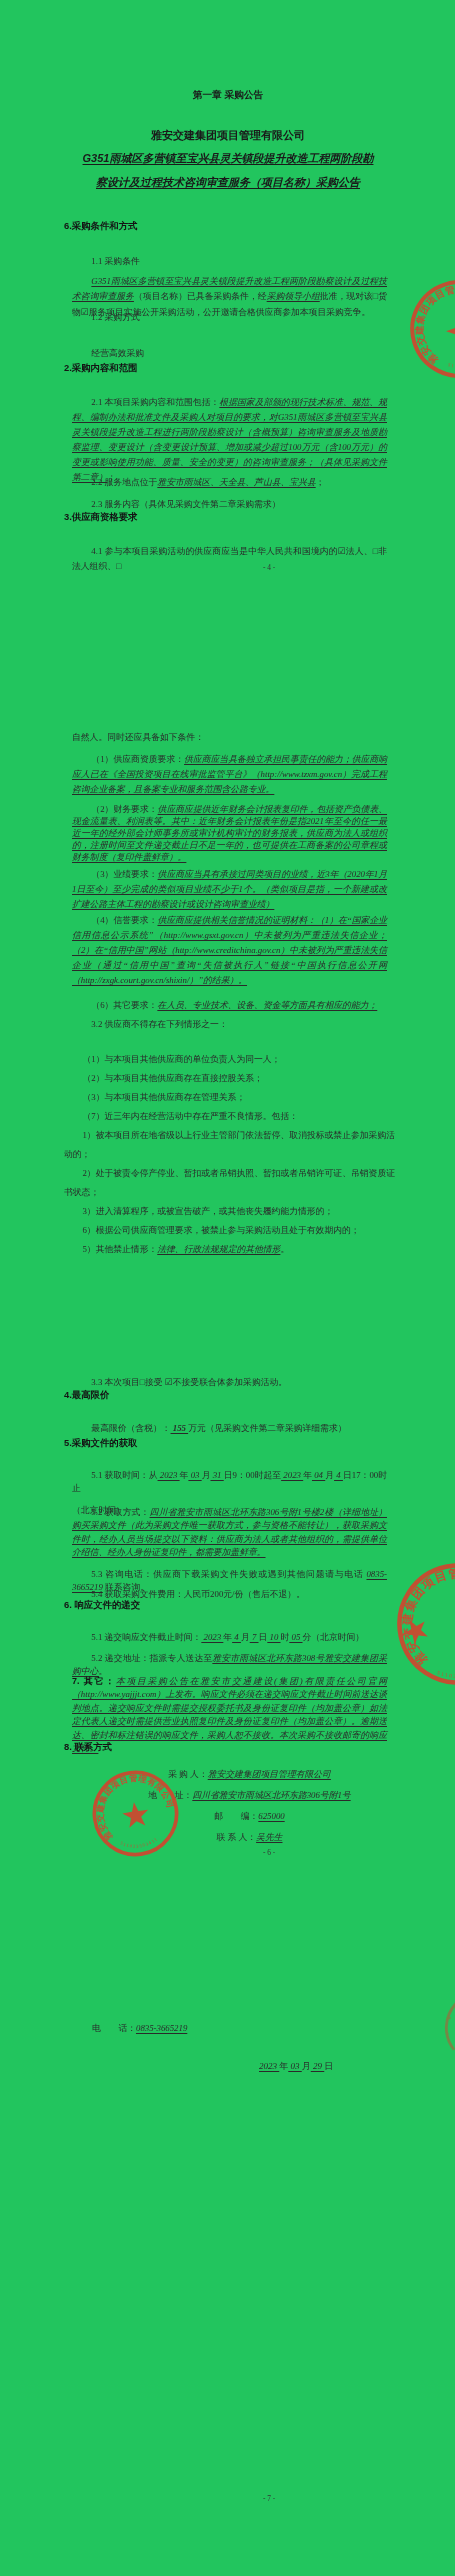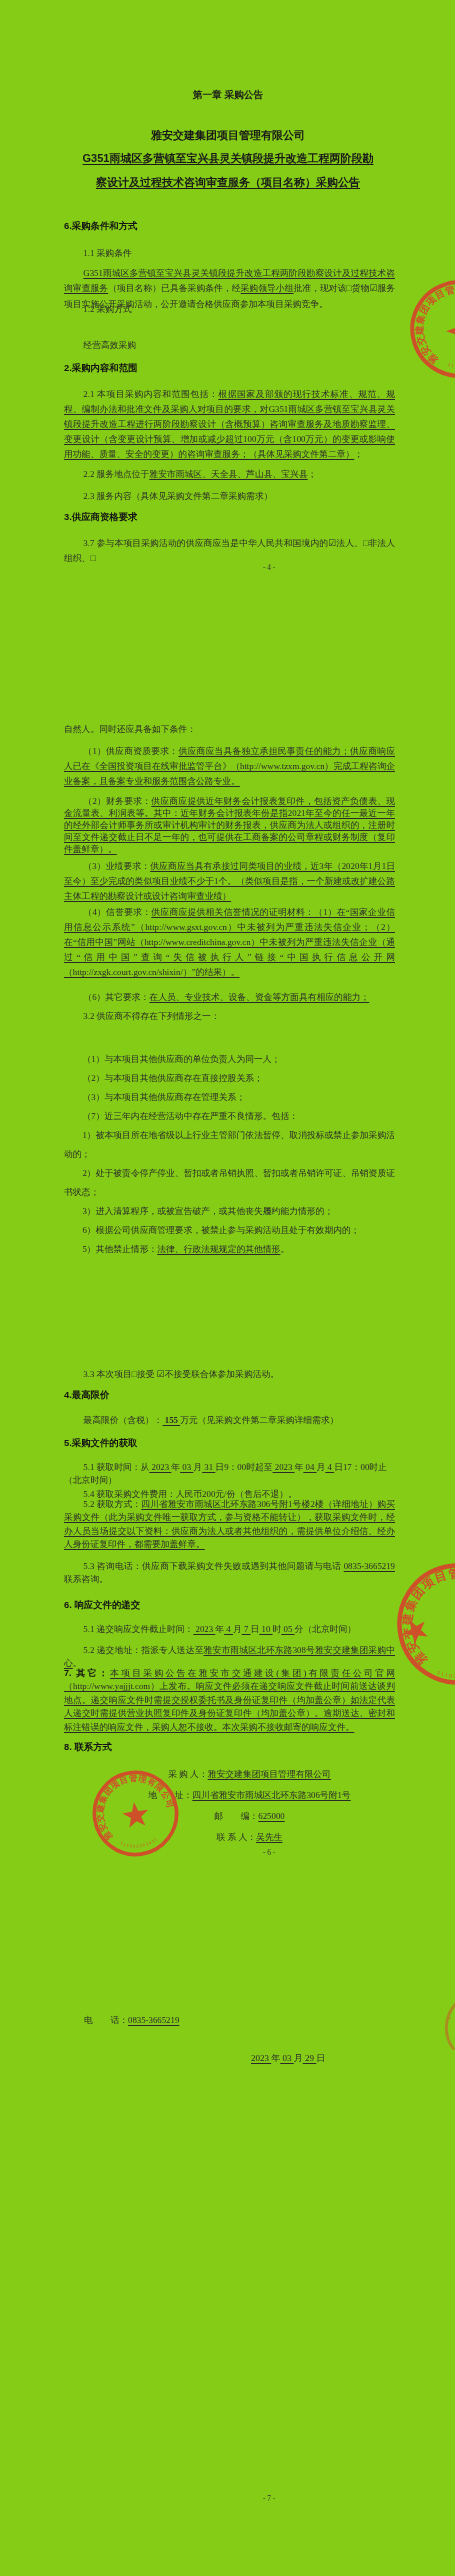--- a/index.html
+++ b/index.html
@@ -1,27 +1,27 @@
 <!DOCTYPE html>
 <html style="font-size:9px"><head>
 <meta charset="utf-8">
 <style>
   html,body{margin:0;padding:0;background:#ffffff;}
-  #doc{position:relative;width:456px;height:2576px;background:#84cc16;overflow:hidden;
+  #doc{position:relative;width:456px;height:2576px;background:#22c55e;overflow:hidden;
        font-family:"Liberation Serif","DejaVu Serif",serif;color:#2a2a2a;}
   .abs{position:absolute;}
   .ctr{left:0;width:456px;text-align:center;}
   .bdy{left:64px;width:331px;}
-  p.t{margin:0;font-size:8.8px;line-height:15.4px;text-align:justify;}
+  p.t{margin:8px;font-size:8.8px;line-height:15.4px;text-align:justify;}
   .tight p.t, p.tight{line-height:13.4px;}
   .ind{text-indent:2.2em;}
   .hd{font-family:"Liberation Sans","DejaVu Sans",sans-serif;font-weight:bold;color:#141414;
       font-size:9.4px;line-height:11.4px;margin:0;}
   .title{font-family:"Liberation Sans","DejaVu Sans",sans-serif;font-weight:bold;color:#1a1a1a;}
-  .u{text-decoration:underline;text-underline-offset:1.7px;text-decoration-thickness:0.6px;}
+  .u{text-decoration:underline;text-underline-offset:1.7px;text-decoration-thickness:0.6px;font-style:italic;}
   .b{font-weight:bold;}
   .pagenum{font-size:7.4px;color:#333;}
   .items p{margin:0;font-size:8.8px;line-height:19px;text-align:justify;text-indent:2.1em;}
   .contact p{margin:0;font-size:8.8px;line-height:21px;text-align:center;}
   .seal{opacity:.88;}
   .seal text{fill:#d8402c;}
 </style>
 </head>
 <body>
 
@@ -64,21 +64,21 @@
   <div class="abs bdy" style="top:467px;">
     <p class="t ind"><span>2.2 服务地点位于</span><span class="u">雅安市雨城区、天全县、芦山县、宝兴县</span><span>；</span></p>
   </div>
   <div class="abs bdy" style="top:489px;">
     <p class="t ind">2.3 服务内容（具体见采购文件第二章采购需求）</p>
   </div>
   <div class="abs bdy" style="top:511px;">
     <p class="hd">3.供应商资格要求</p>
   </div>
   <div class="abs bdy" style="top:536px;">
-    <p class="t ind">3.7 参与本项目采购活动的供应商应当是中华人民共和国境内的☑法人、□非法人组织、□</p>
+    <p class="t ind">4.1 参与本项目采购活动的供应商应当是中华人民共和国境内的☑法人、□非法人组织、□</p>
   </div>
   <div class="abs pagenum" style="top:563px;left:263px;">- 4 -</div>
 
   <div class="abs bdy" style="top:722px;">
     <p class="t">自然人。同时还应具备如下条件：</p>
   </div>
   <div class="abs bdy" style="top:744px;">
     <p class="t ind" style="line-height:15px;"><span>（1）供应商资质要求：</span><span class="u">供应商应当具备独立承担民事责任的能力；供应商响应人已在《全国投资项目在线审批监管平台》（http://www.tzxm.gov.cn）完成工程咨询企业备案，且备案专业和服务范围含公路专业。</span></p>
   </div>
   <div class="abs bdy" style="top:795px;">
@@ -124,21 +124,21 @@
   <div class="abs bdy" style="top:1461px;">
     <p class="t ind tight"><span>5.1 获取时间：从</span><span class="u"> 2023 </span><span>年</span><span class="u"> 03 </span><span>月</span><span class="u"> 31 </span><span>日9：00时起至</span><span class="u"> 2023 </span><span>年</span><span class="u"> 04 </span><span>月</span><span class="u"> 4 </span><span>日17：00时止</span></p>
     <p class="t tight">（北京时间）</p>
   </div>
   <div class="abs bdy" style="top:1498px;">
     <p class="t ind tight"><span>5.2 获取方式：</span><span class="u">四川省雅安市雨城区北环东路306号附1号楼2楼（详细地址）购买采购文件（此为采购文件唯一获取方式，参与资格不能转让），获取采购文件时，经办人员当场提交以下资料：供应商为法人或者其他组织的，需提供单位介绍信、经办人身份证复印件，都需要加盖鲜章。</span></p>
   </div>
   <div class="abs bdy" style="top:1560px;">
     <p class="t ind tight"><span>5.3 咨询电话：供应商下载采购文件失败或遇到其他问题请与电话 </span><span class="u">0835-3665219</span><span> 联系咨询。</span></p>
   </div>
-  <div class="abs bdy" style="top:1488px;">
+  <div class="abs bdy" style="top:1580px;">
     <p class="t ind tight">5.4 获取采购文件费用：人民币200元/份（售后不退）。</p>
   </div>
   <div class="abs bdy" style="top:1599px;">
     <p class="hd">6. 响应文件的递交</p>
   </div>
   <div class="abs bdy" style="top:1623px;">
     <p class="t ind tight"><span>5.1 递交响应文件截止时间：</span><span class="u"> 2023 </span><span>年</span><span class="u"> 4 </span><span>月</span><span class="u"> 7 </span><span>日</span><span class="u"> 10 </span><span>时</span><span class="u"> 05 </span><span>分（北京时间）</span></p>
   </div>
   <div class="abs bdy" style="top:1644px;">
     <p class="t ind tight"><span>5.2 递交地址：指派专人送达至</span><span class="u">雅安市雨城区北环东路308号雅安交建集团采购中心</span><span>。</span></p>

